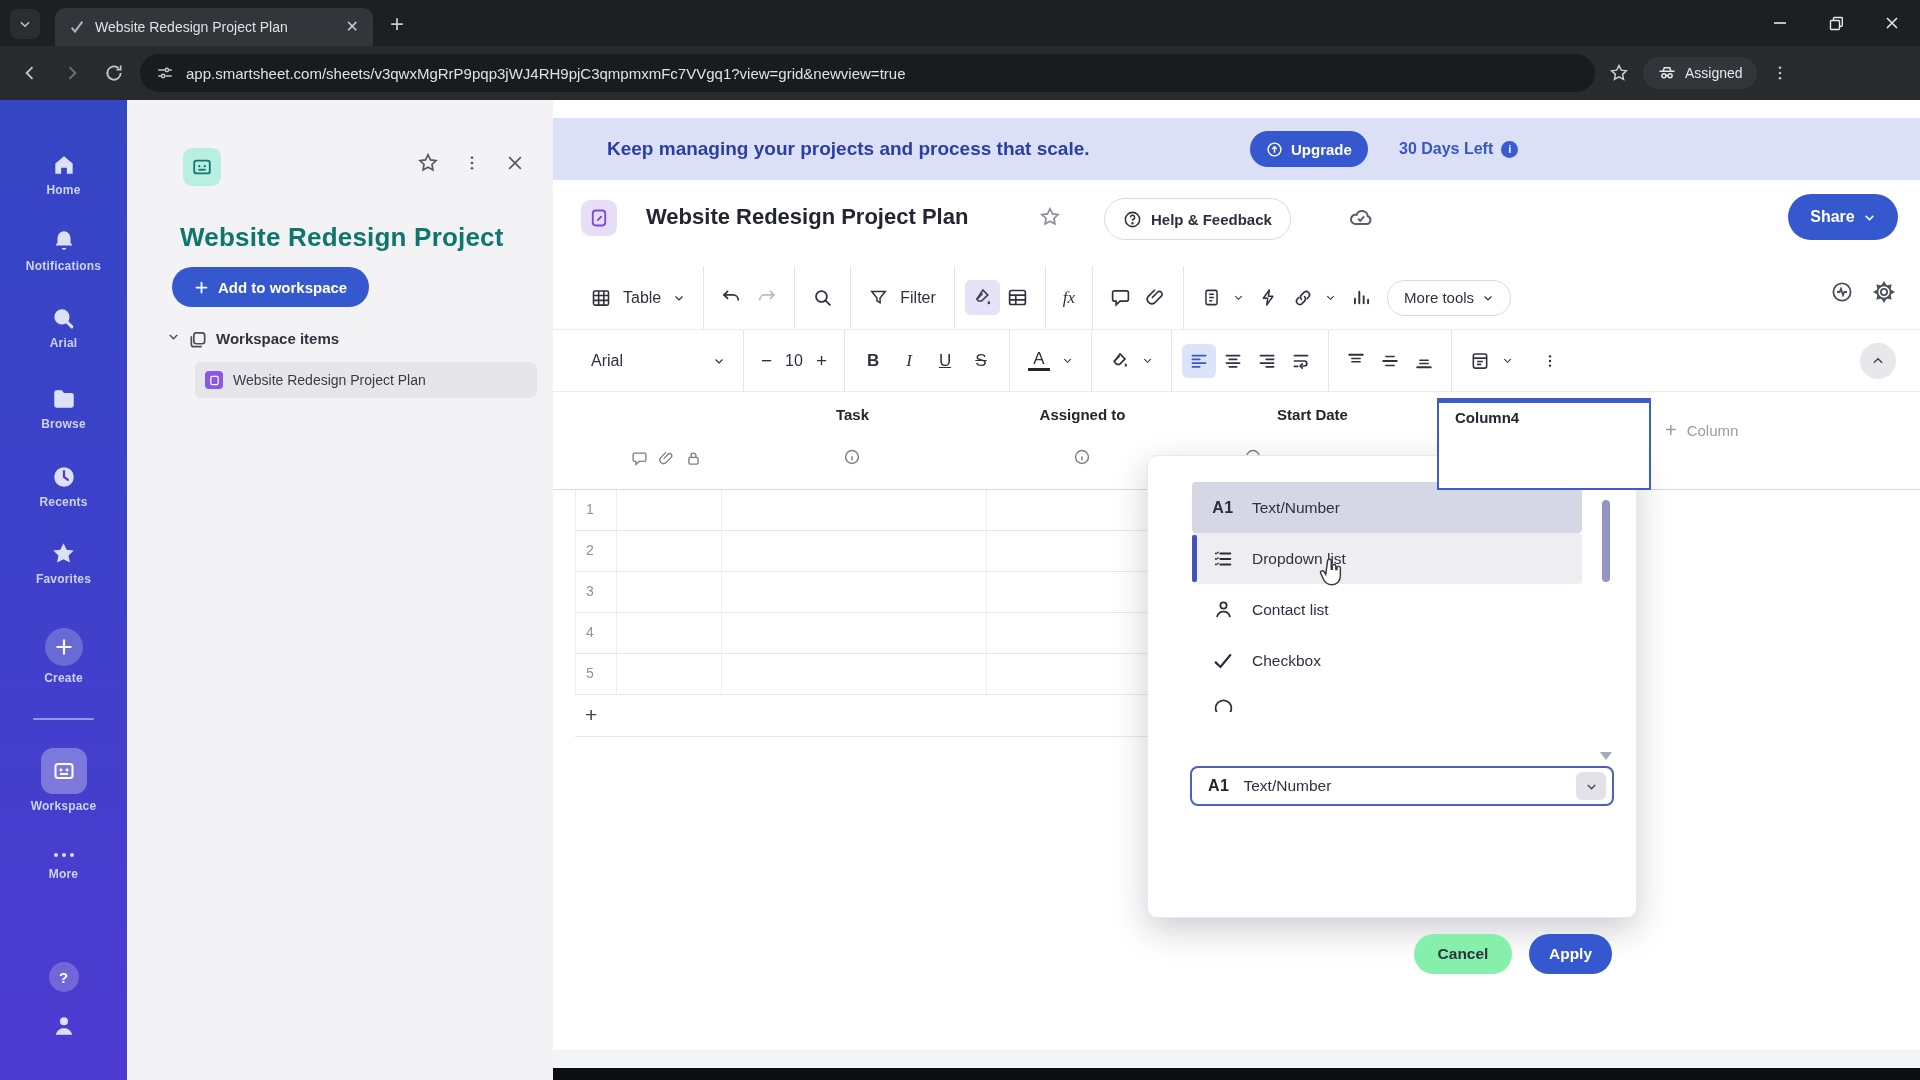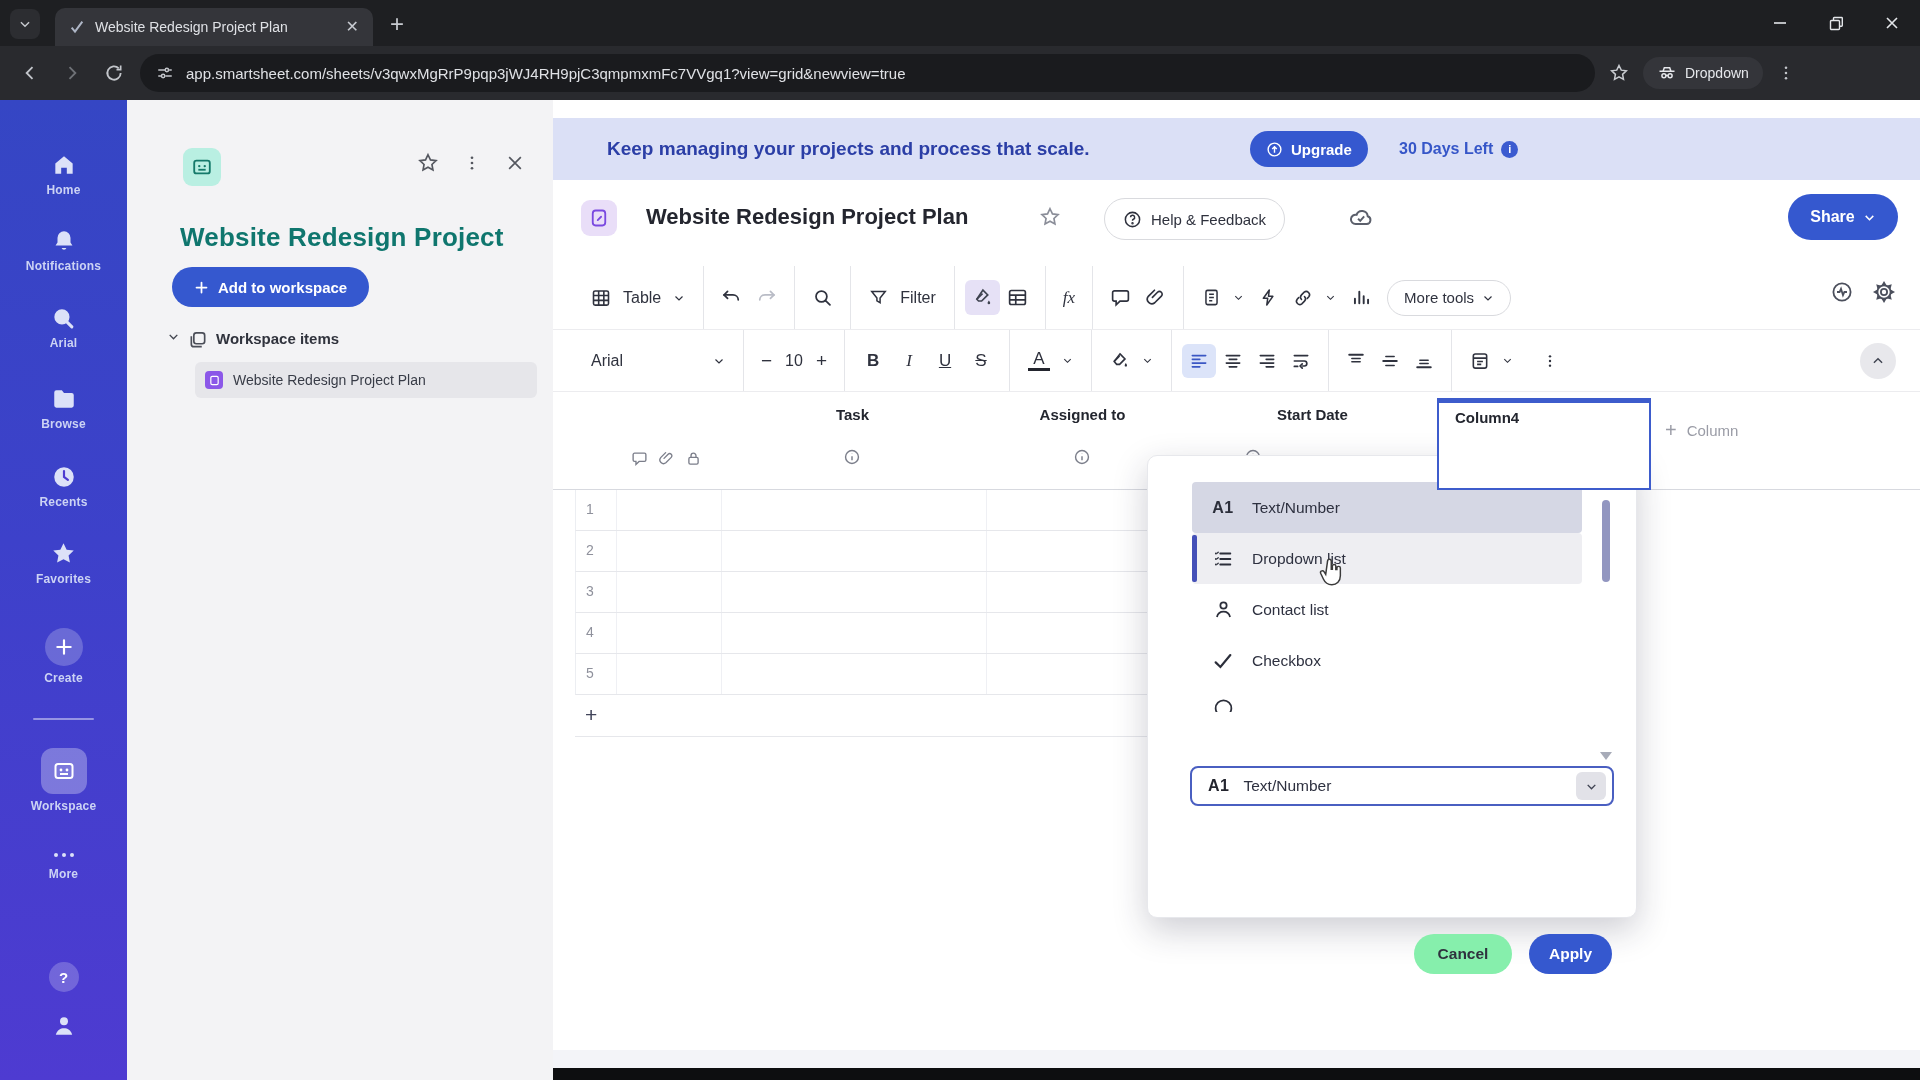--- a/index.html
+++ b/index.html
@@ -48,21 +48,21 @@
   #banner{position:absolute;left:0;top:18px;width:1367px;height:62px;background:#dbe0f6;display:flex;align-items:center}
   .banner-msg{position:absolute;left:54px;font-size:19px;font-weight:bold;color:#2b3ea6}
   .upgrade-btn{position:absolute;left:697px;height:36px;padding:0 16px;border-radius:18px;background:#3558cf;color:#fff;display:flex;align-items:center;gap:8px;font-size:15px;font-weight:bold;border:none}
   .days-left{position:absolute;left:846px;display:flex;align-items:center;gap:8px;color:#3656c8;font-size:16px;font-weight:bold}
   .info-dot{width:17px;height:17px;border-radius:50%;background:#3b5bd0;color:#fff;font-size:11px;font-weight:bold;display:flex;align-items:center;justify-content:center}
 
   #titlerow{position:absolute;left:0;top:96px;width:1367px;height:62px}
   .doc-icon{position:absolute;left:28px;top:4px;width:36px;height:36px;border-radius:9px;background:#e9def8;display:flex;align-items:center;justify-content:center;color:#7a49e0}
   .sheet-title{position:absolute;left:93px;top:8px;font-size:22px;font-weight:bold;color:#24262f}
   .title-star{position:absolute;left:486px;top:10px;color:#8a8d98}
-  .help-pill{position:absolute;left:551px;top:2px;height:42px;padding:0 18px;border-radius:21px;border:1px solid #d9dade;background:#fff;display:flex;align-items:center;gap:9px;font-size:15px;font-weight:normal;color:#2e313d}
+  .help-pill{position:absolute;left:551px;top:2px;height:42px;padding:0 18px;border-radius:21px;border:1px solid #d9dade;background:#fff;display:flex;align-items:center;gap:9px;font-size:15px;font-weight:bold;color:#2e313d}
   .cloud-save{position:absolute;left:795px;top:8px;color:#5b5f6b}
   .share-btn{position:absolute;left:1235px;top:-2px;width:110px;height:46px;border-radius:23px;background:#3558cf;color:#fff;display:flex;align-items:center;justify-content:center;gap:8px;font-size:16px;font-weight:bold;border:none}
 
   .toolbar{position:absolute;left:0;width:1367px;display:flex;align-items:center;border-bottom:1px solid #ececef;color:#3f4350}
   #toolbar1{top:166px;height:64px;padding-left:30px}
   #toolbar2{top:230px;height:62px;padding-left:30px}
   .tb-div{width:1px;align-self:stretch;background:#e4e5e9;margin:0 10px}
   .tb-btn{display:flex;align-items:center;gap:12px;padding:7px 8px;border-radius:6px;font-size:16px;color:#2f323e}
   .tb-btn.icon-only{padding:7px}
   .tb-active{background:#e6e1f6}
@@ -186,21 +186,21 @@
     </span>
     <div class="incog">
       <span class="ic">
         <svg width="20" height="20" viewBox="0 0 24 24" fill="none" stroke="currentColor" stroke-width="1.8">
             <path d="M3 10h18M7.2 10l1.6-4.4h6.4L16.8 10"></path>
             <circle cx="8.3" cy="15.4" r="2.4"></circle>
             <circle cx="15.7" cy="15.4" r="2.4"></circle>
             <path d="M10.7 15h2.6"></path>
           </svg>
       </span>
-      <span>Dropdown</span>
+      <span>Assigned</span>
     </div>
     <span class="ic" style="padding:4px">
       <svg width="18" height="18" viewBox="0 0 24 24" fill="currentColor">
           <circle cx="12" cy="5" r="1.7"></circle>
           <circle cx="12" cy="12" r="1.7"></circle>
           <circle cx="12" cy="19" r="1.7"></circle>
         </svg>
     </span>
   </div>
 </div>

